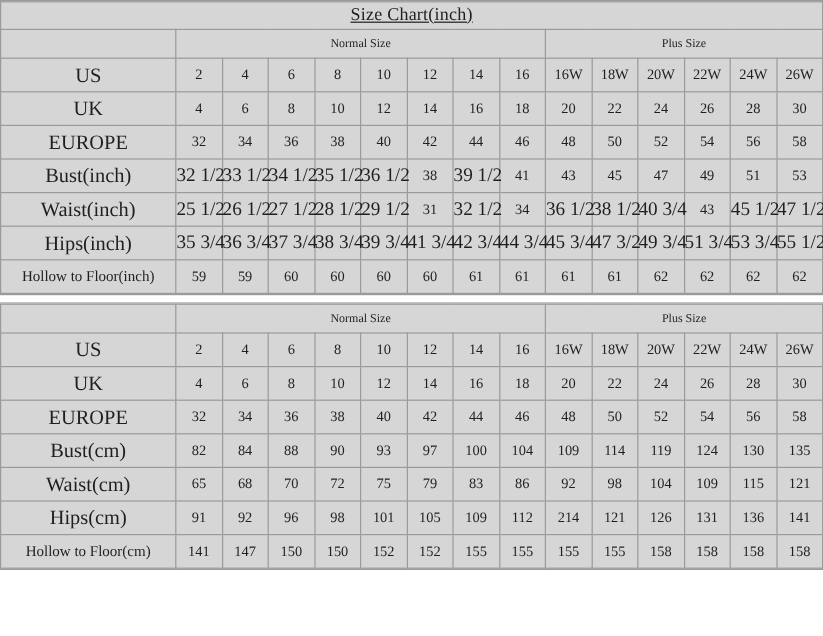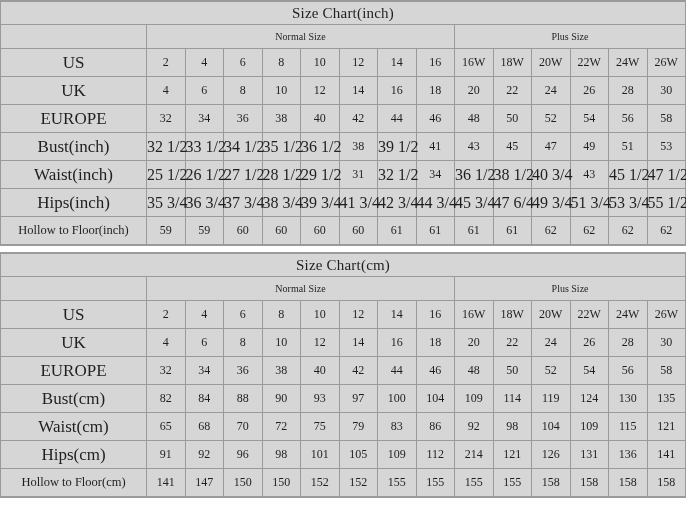--- a/index.html
+++ b/index.html
@@ -47,20 +47,21 @@
     vertical-align: middle;
     font-weight: normal;
     color: #1f1f1f;
     background: #d6d6d6;
     padding: 0;
   }
   .title-cell {
     font-size: 15px;
     height: 22px;
     letter-spacing: 0.2px;
+    text-decoration: underline;
   }
   .group-cell {
     font-size: 10px;
     height: 23px;
   }
   .rowhead {
     font-size: 17px;
     height: 27px;
     white-space: nowrap;
   }
@@ -203,21 +204,21 @@
             <td class="rowhead">Hips(inch)</td>
             <td class="datacell wide">35 3/4</td>
             <td class="datacell wide">36 3/4</td>
             <td class="datacell wide">37 3/4</td>
             <td class="datacell wide">38 3/4</td>
             <td class="datacell wide">39 3/4</td>
             <td class="datacell wide">41 3/4</td>
             <td class="datacell wide">42 3/4</td>
             <td class="datacell wide">44 3/4</td>
             <td class="datacell wide">45 3/4</td>
-            <td class="datacell wide">47 6/4</td>
+            <td class="datacell wide">47 3/2</td>
             <td class="datacell wide">49 3/4</td>
             <td class="datacell wide">51 3/4</td>
             <td class="datacell wide">53 3/4</td>
             <td class="datacell wide">55 1/2</td>
           </tr>
           <tr>
             <td class="rowhead small">Hollow to Floor(inch)</td>
             <td class="datacell">59</td>
             <td class="datacell">59</td>
             <td class="datacell">60</td>
@@ -251,23 +252,20 @@
           <col class="cx">
           <col class="cx">
           <col class="cx">
           <col class="cx">
           <col class="cx">
           <col class="cx">
           <col class="cx">
       </colgroup>
       <tbody>
           <tr>
-            <td class="title-cell" colspan="15">Size Chart(cm)</td>
-          </tr>
-          <tr>
             <td class="blank-corner"></td>
             <td class="group-cell" colspan="8">Normal Size</td>
             <td class="group-cell" colspan="6">Plus Size</td>
           </tr>
           <tr>
             <td class="rowhead">US</td>
             <td class="datacell">2</td>
             <td class="datacell">4</td>
             <td class="datacell">6</td>
             <td class="datacell">8</td>

